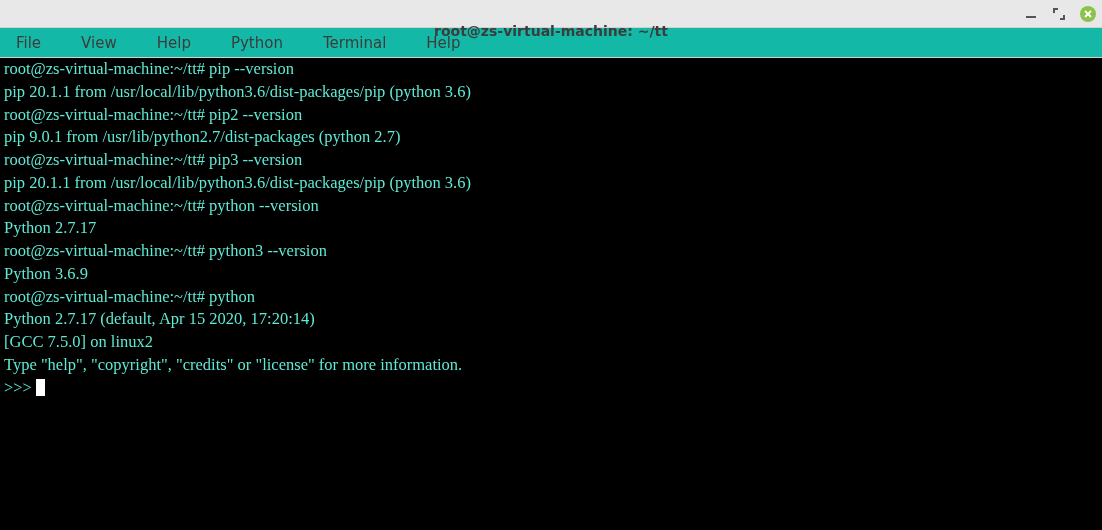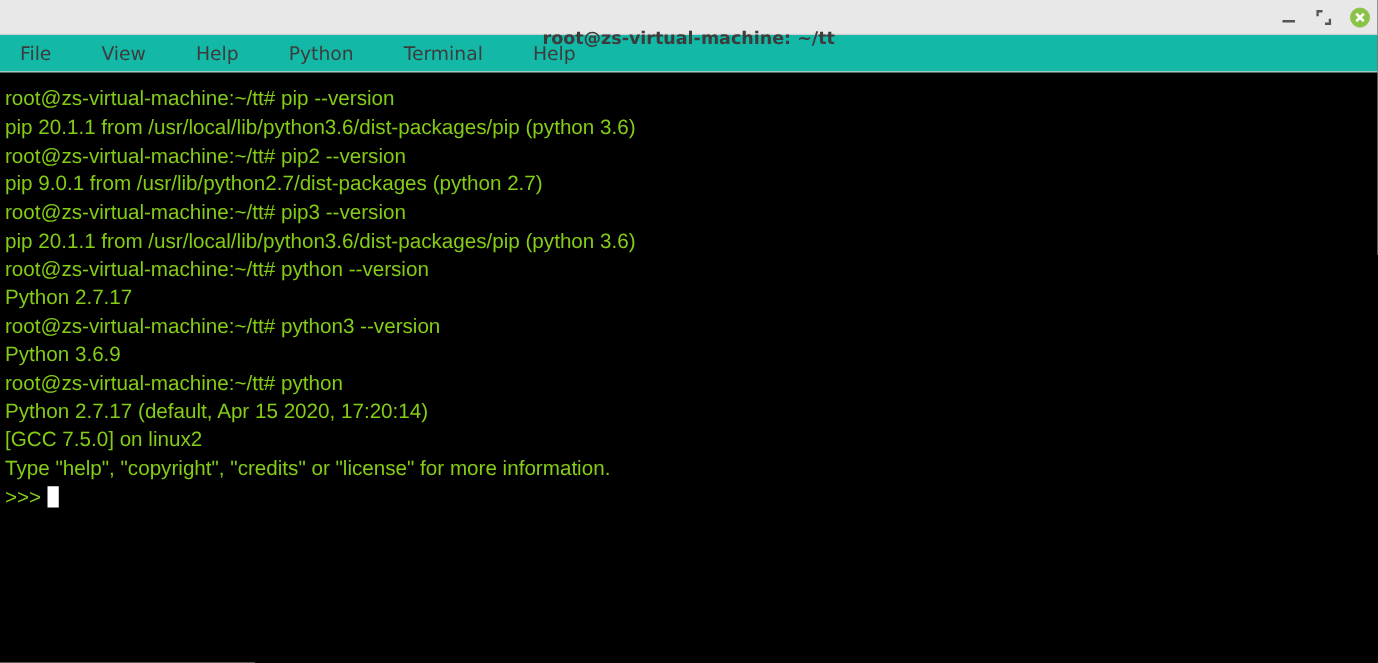--- a/index.html
+++ b/index.html
@@ -74,25 +74,25 @@
       border-bottom: 1px solid #d0d0d0;
     }
     .menu-item {
       padding: 4px 10px;
       font-size: 15px;
       color: #3c3c3c;
       cursor: pointer;
     }
     .terminal {
       background: #000;
-      color: #84cc16;
-      font-family: Liberation Sans, sans-serif;
+      color: #5eead4;
+      font-family: Liberation Serif, serif;
       font-size: 16.5px;
       line-height: 1.38;
-      padding: 10px 4px;
+      padding: 0 4px;
       height: calc(530px - 28px - 30px);
       overflow: hidden;
       white-space: pre;
     }
     .cursor {
       display: inline-block;
       width: 9px;
       height: 17px;
       background: #fff;
       vertical-align: text-bottom;

